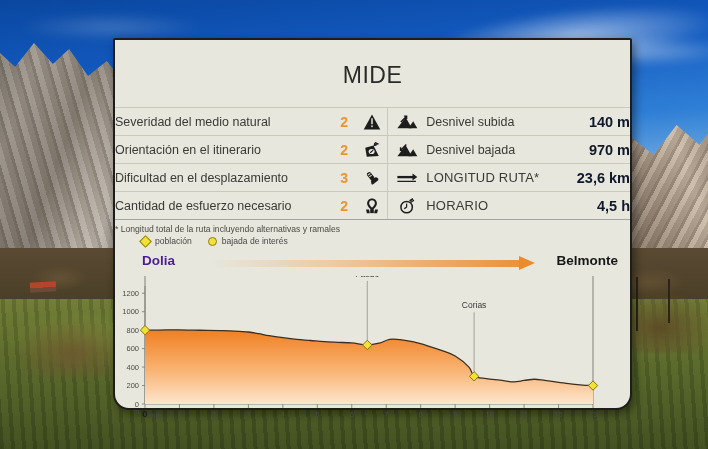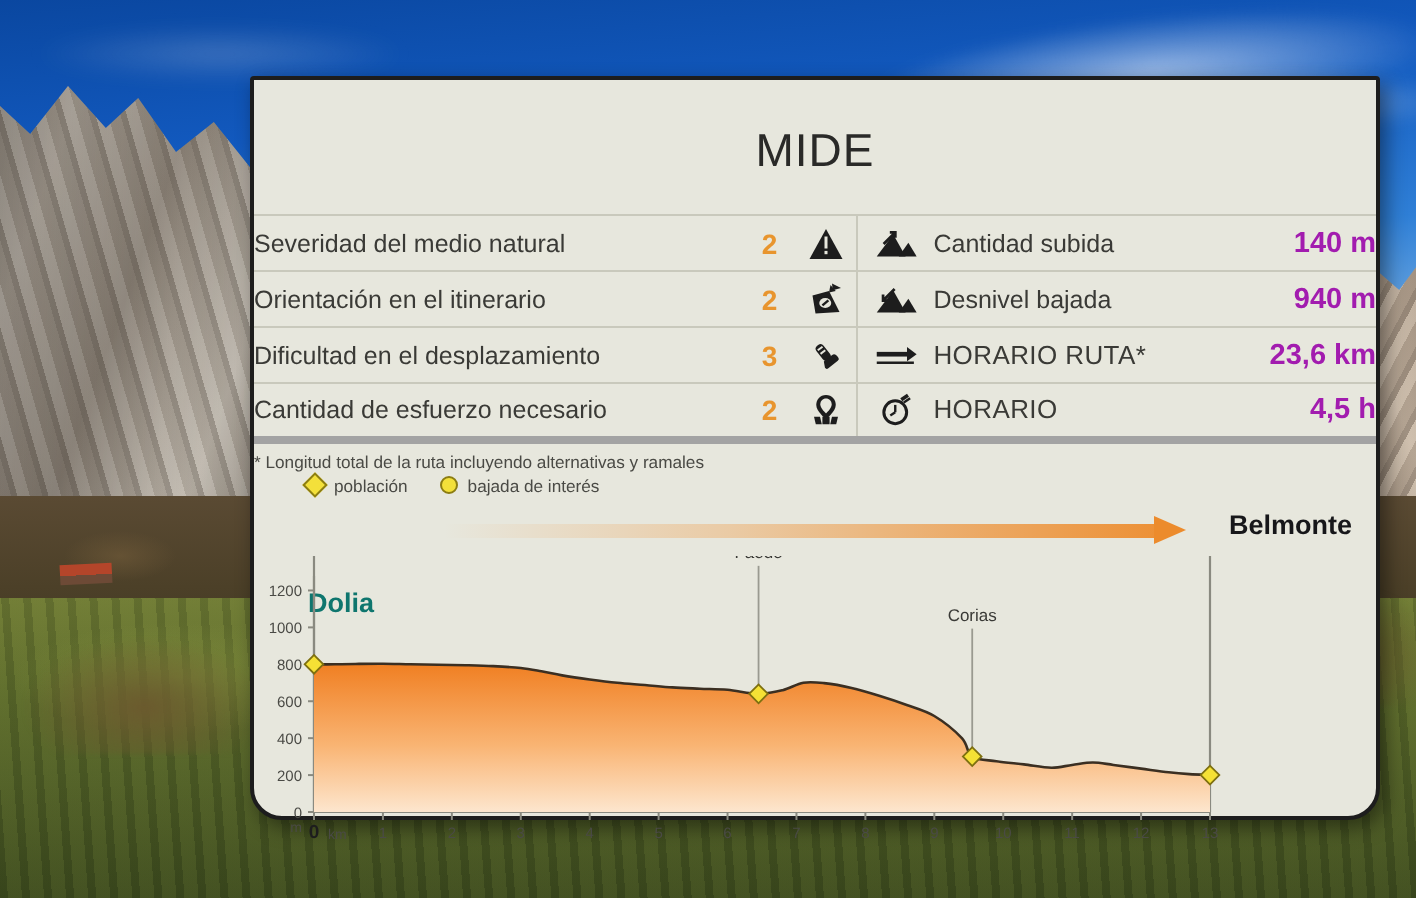--- a/index.html
+++ b/index.html
@@ -74,54 +74,54 @@
     background:radial-gradient(ellipse at 50% 60%,#6b5a2e,rgba(60,52,26,0) 72%);filter:blur(1px);}
   .bushB{position:absolute;left:600px;bottom:96px;width:120px;height:62px;
     background:radial-gradient(ellipse at 50% 60%,#5c4b26,rgba(50,42,22,0) 72%);filter:blur(1px);}
   .hut{position:absolute;left:30px;top:282px;width:26px;height:10px;
     background:linear-gradient(180deg,#b4452a 0 55%,#6d4a36 55% 100%);transform:rotate(-3deg);}
   .treeA{position:absolute;left:636px;bottom:118px;width:2px;height:54px;background:#2c2416;}
   .treeB{position:absolute;left:668px;bottom:126px;width:2px;height:44px;background:#2c2416;}
 
   
   #panel{
-    position:absolute;left:125px;top:38px;width:565px;height:372px;
+    position:absolute;left:113px;top:38px;width:519px;height:372px;
     background:#e7e7dd;border:2px solid #1d1d1d;border-radius:2px 2px 16px 16px;
     box-shadow:3px 4px 10px rgba(0,0,0,.45);
     box-sizing:border-box;
   }
   #mide-title{
     text-align:center;font-size:23px;color:#2a2a28;letter-spacing:.5px;
     padding-top:22px;padding-bottom:18px;font-weight:400;
   }
 
   
   #mide-table{width:100%;border-collapse:collapse;font-size:12.5px;color:#3a3a36;}
   #mide-table tr{height:28px;}
   #mide-table td{border-top:1px solid #c9c9bc;padding:0;vertical-align:middle;}
-  #mide-table tr:last-child td{border-bottom:4px solid #a3a3a3;}
+  #mide-table tr:last-child td{border-bottom:1px solid #a3a3a3;}
   .lbl-l{padding-left:11px;white-space:nowrap;margin-top:14px;}
   .val-l{width:26px;text-align:center;color:#e8952e;font-weight:bold;font-size:14px;}
   .ico-l{width:30px;text-align:center;border-right:1px solid #c9c9bc !important;}
   .ico-r{width:38px;text-align:center;padding-left:10px;}
   .lbl-r{white-space:nowrap;}
-  .val-r{text-align:right;padding-right:12px;color:#a21caf;font-weight:bold;font-size:14.5px;white-space:nowrap;}
+  .val-r{text-align:right;padding-right:12px;color:#0f172a;font-weight:bold;font-size:14.5px;white-space:nowrap;}
   .cap{font-size:13px;letter-spacing:.2px;}
   svg.ic{display:block;margin:0 auto;}
 
   
   #footnote{font-size:8.6px;color:#4a4a45;text-align:left;padding:4px 12px 0 0;}
   #legend{display:flex;gap:16px;align-items:center;padding:2px 0 0 26px;font-size:8.6px;color:#4a4a45;}
   .lg{display:flex;align-items:center;gap:5px;}
   .dia{width:7px;height:7px;background:#f3e03a;border:1px solid #8c7d12;transform:rotate(45deg);}
   .cir{width:7px;height:7px;border-radius:50%;background:#f3e03a;border:1px solid #8c7d12;}
 
   
   #route-bar{position:relative;height:26px;margin-top:4px;}
-  #start-label{position:absolute;left:27px;top:3px;font-size:13.5px;font-weight:bold;color:#0f766e;margin-top:39px;}
+  #start-label{position:absolute;left:27px;top:3px;font-size:13.5px;font-weight:bold;color:#4c1d95;}
   #end-label{position:absolute;right:12px;top:3px;font-size:13.5px;font-weight:bold;color:#17171a;}
   #arrow-wrap{position:absolute;left:95px;right:95px;top:6px;height:14px;}
   #arrow-shaft{position:absolute;left:0;right:14px;top:4px;height:7px;
     background:linear-gradient(90deg,rgba(240,150,60,0) 0%,rgba(240,150,60,.35) 40%,rgba(237,140,45,.95) 100%);}
   #arrow-head{position:absolute;right:0;top:0;width:0;height:0;
     border-top:7px solid transparent;border-bottom:7px solid transparent;border-left:16px solid #ec8b2c;}
 
   
   #chart{position:relative;width:495px;height:150px;}
   #chart svg{display:block;}
@@ -170,21 +170,21 @@
             <rect x="11" y="16.6" width="2" height="2.2" fill="#e7e7dd"></rect>
           </svg>
         </td>
         <td class="ico-r">
           <svg class="ic" width="22" height="16" viewBox="0 0 32 22" aria-hidden="true">
             <path d="M2 20 L14 4 L23 20 Z" fill="#1d1d1d"></path>
             <path d="M18 20 L25 10 L31 20 Z" fill="#1d1d1d"></path>
             <path d="M7 11 L15 3 M11.5 2.5 L15.5 2.5 L15.5 6.5" stroke="#1d1d1d" stroke-width="2" fill="none"></path>
           </svg>
         </td>
-        <td class="lbl-r">Cantidad subida</td>
+        <td class="lbl-r">Desnivel subida</td>
         <td class="val-r">140 m</td>
       </tr>
 
       <tr>
         <td class="lbl-l">Orientación en el itinerario</td>
         <td class="val-l">2</td>
         <td class="ico-l">
           <svg class="ic" width="18" height="18" viewBox="0 0 24 24" aria-hidden="true">
             <path d="M3 9 L14 6 L21 20 L5 21 Z" fill="#1d1d1d"></path>
             <ellipse cx="11.5" cy="14" rx="4" ry="3.4" fill="#e7e7dd"></ellipse>
@@ -194,21 +194,21 @@
           </svg>
         </td>
         <td class="ico-r">
           <svg class="ic" width="22" height="16" viewBox="0 0 32 22" aria-hidden="true">
             <path d="M2 20 L14 4 L23 20 Z" fill="#1d1d1d"></path>
             <path d="M18 20 L25 10 L31 20 Z" fill="#1d1d1d"></path>
             <path d="M15 3 L7 11 M11 11.5 L6.6 11.5 L6.6 7" stroke="#1d1d1d" stroke-width="2" fill="none"></path>
           </svg>
         </td>
         <td class="lbl-r">Desnivel bajada</td>
-        <td class="val-r">940 m</td>
+        <td class="val-r">970 m</td>
       </tr>
 
       <tr>
         <td class="lbl-l">Dificultad en el desplazamiento</td>
         <td class="val-l">3</td>
         <td class="ico-l">
           <svg class="ic" width="18" height="18" viewBox="0 0 24 24" aria-hidden="true">
             <g transform="rotate(-38 12 12)">
               <rect x="9" y="3" width="6" height="12" rx="2.6" fill="#1d1d1d"></rect>
               <path d="M8.6 14 h6.8 q2.4 0 2.4 2.6 v1.4 q0 1.4 -1.6 1.4 h-8 q-1.6 0 -1.6 -1.6 z" fill="#1d1d1d"></path>
@@ -217,21 +217,21 @@
             </g>
           </svg>
         </td>
         <td class="ico-r">
           <svg class="ic" width="22" height="16" viewBox="0 0 32 22" aria-hidden="true">
             <rect x="2" y="8" width="23" height="3.4" fill="#1d1d1d"></rect>
             <path d="M24 4.5 L31 9.7 L24 14.8 Z" fill="#1d1d1d"></path>
             <rect x="2" y="15" width="27" height="1.8" fill="#1d1d1d"></rect>
           </svg>
         </td>
-        <td class="lbl-r cap">HORARIO RUTA*</td>
+        <td class="lbl-r cap">LONGITUD RUTA*</td>
         <td class="val-r">23,6 km</td>
       </tr>
 
       <tr>
         <td class="lbl-l">Cantidad de esfuerzo necesario</td>
         <td class="val-l">2</td>
         <td class="ico-l">
           <svg class="ic" width="18" height="18" viewBox="0 0 24 24" aria-hidden="true">
             <path d="M12 2 C16 2 18.5 5 18.5 8.6 C18.5 13 12 18 12 18 C12 18 5.5 13 5.5 8.6 C5.5 5 8 2 12 2 Z" fill="#1d1d1d"></path>
             <path d="M12 4.4 C14.2 4.4 15.8 6.1 15.8 8.3 C15.8 10.9 12 14.2 12 14.2 C12 14.2 8.2 10.9 8.2 8.3 C8.2 6.1 9.8 4.4 12 4.4 Z" fill="#e7e7dd"></path>

